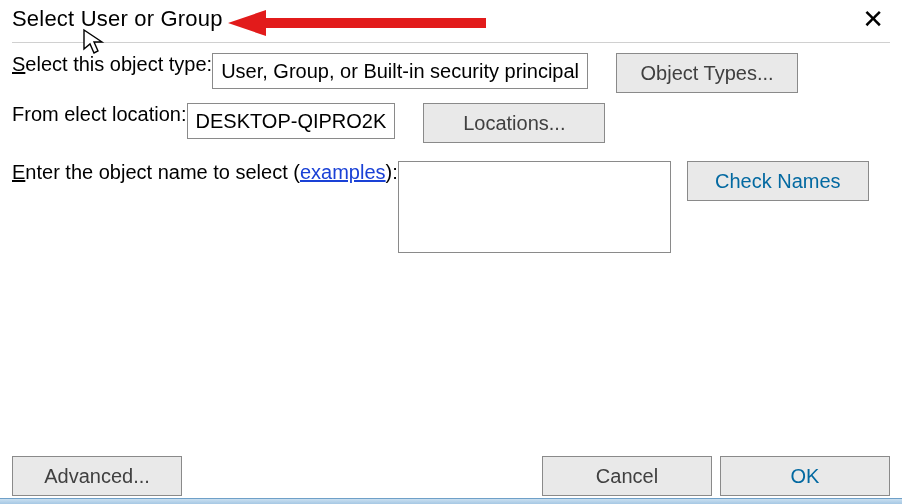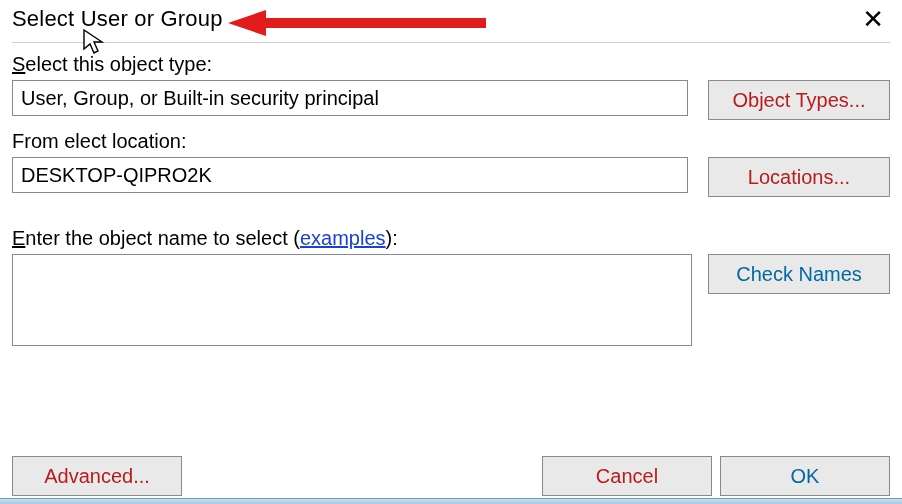--- a/index.html
+++ b/index.html
@@ -35,31 +35,31 @@
     font-weight: 300;
     cursor: default;
   }
   .separator {
     border: none;
     border-top: 1px solid #d0d0d0;
     margin: 2px 0 10px 0;
   }
   .section {
     display: flex;
-    flex-direction: column;
+    flex-direction: row;
     margin-bottom: 10px;
   }
   .section-label {
     font-size: 20px;
     margin-bottom: 4px;
   }
   .row {
     display: flex;
     align-items: stretch;
-    gap: 20px;
+    gap: 28px;
   }
   .readonly-box {
     flex: 1;
     border: 1px solid #8a8a8a;
     background: #fff;
     padding: 4px 8px;
     height: 36px;
     font-size: 20px;
     display: flex;
     align-items: center;
@@ -72,21 +72,21 @@
     border: 1px solid #8a8a8a;
     background: #e9e9e9;
     font-size: 20px;
     font-family: inherit;
     padding: 0 12px;
     text-align: center;
     cursor: default;
     display: flex;
     align-items: center;
     justify-content: center;
-    color: #b91c1c;
+    color: #404040;
   }
   .btn.disabled {
     color: #0369a1;
   }
   .uline { text-decoration: underline; }
   .paren { }
   .examples-link {
     color: #1a41d6;
     text-decoration: underline;
     cursor: default;
@@ -174,21 +174,21 @@
   </div>
 
   <div class="section">
     <div class="section-label">From elect location:</div>
     <div class="row">
       <div class="readonly-box">DESKTOP-QIPRO2K</div>
       <button class="btn">Locations...</button>
     </div>
   </div>
 
-  <div class="section" style="margin-top:30px;">
+  <div class="section" style="margin-top:18px;">
     <div class="section-label object-name-label">
       <span class="uline">E</span><span>nter the object name to select </span><span class="paren">(</span><span class="examples-link">examples</span><span class="paren">):</span>
     </div>
     <div class="textarea-row">
       <textarea class="object-name-input" value="" style=""></textarea>
       <button class="btn disabled">Check Names</button>
     </div>
   </div>
 
   <div class="footer">

